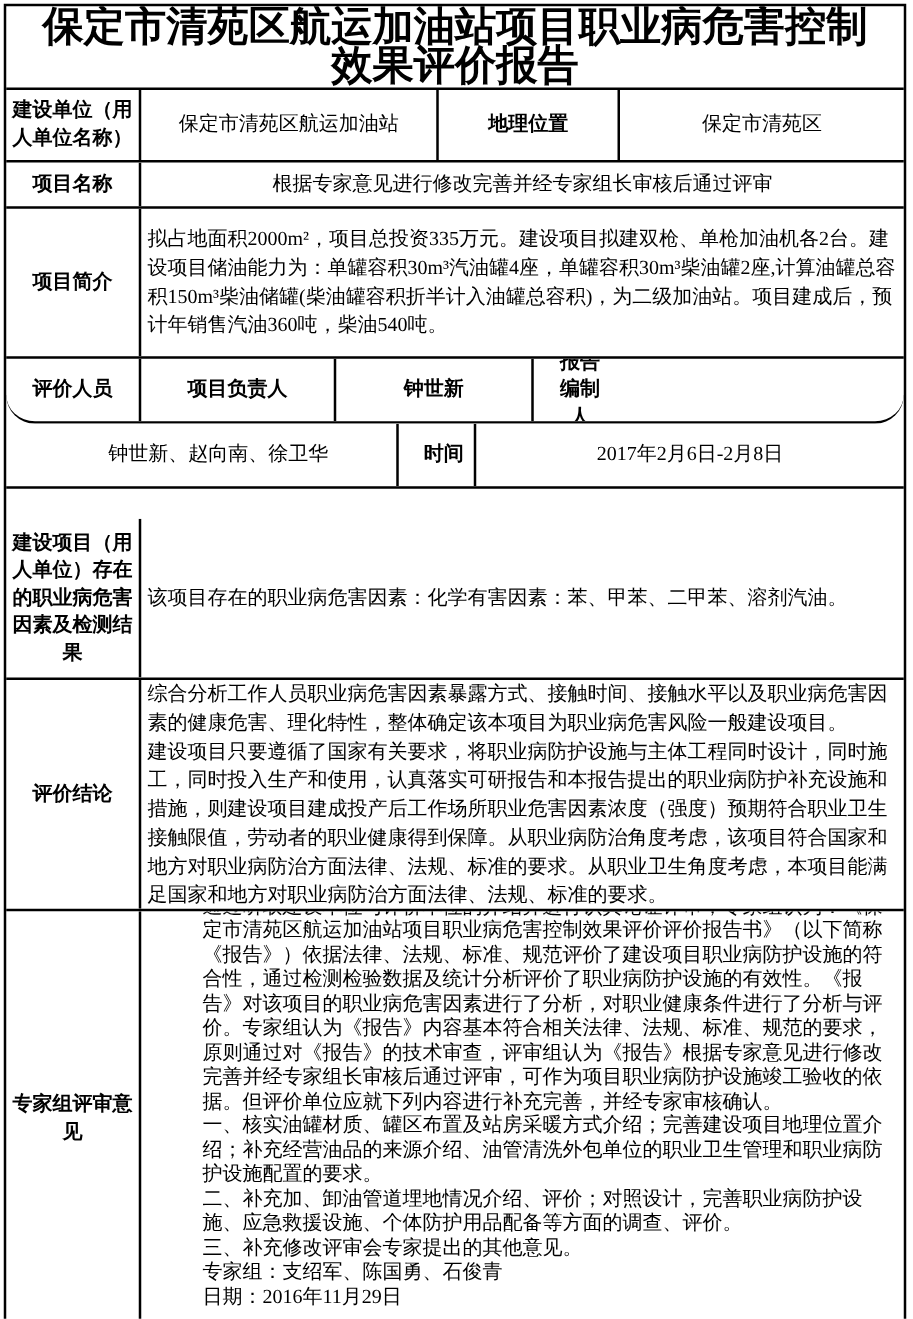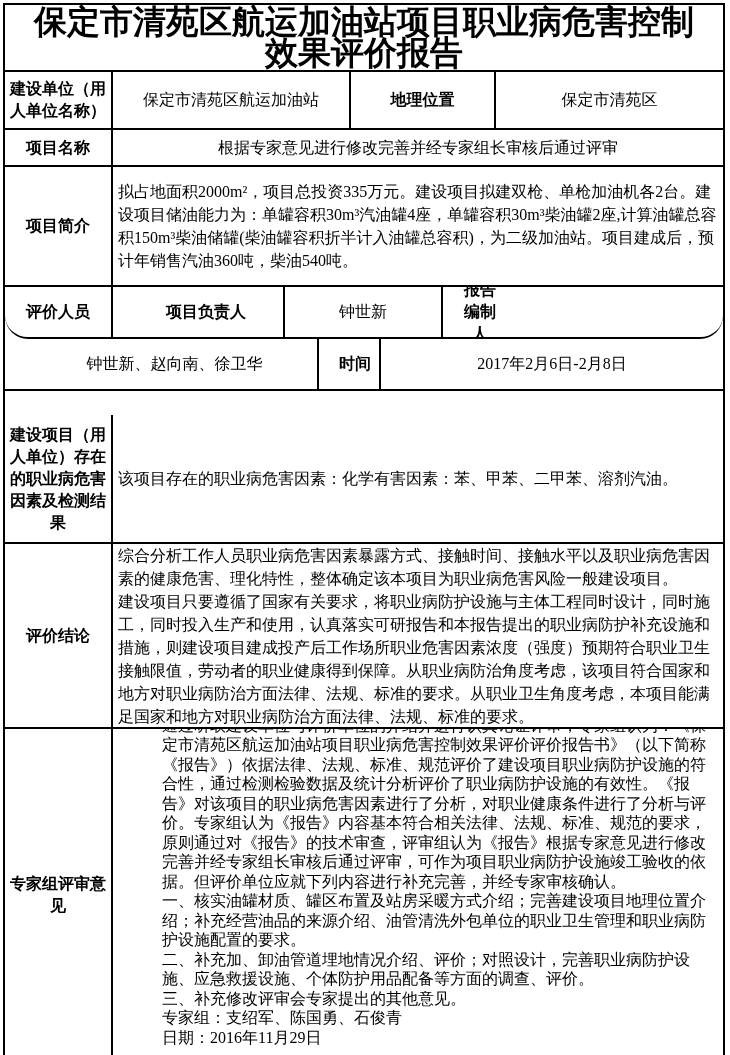--- a/index.html
+++ b/index.html
@@ -70,22 +70,22 @@
   .h-r3 { height: 120px; }
   .h-r4 { height: 52px; border-radius: 23px; }
   .h-r5 { height: 52px; }
   .h-r6 { height: 129px; margin-top: 24px; }
   .h-r7 { height: 185px; }
   .h-r8 { height: 332px; }
   
   .w-label { flex: 0 0 108px; }
   .w-r1c2 { flex: 0 0 238px; }
   .w-r1c3 { flex: 0 0 145px; }
-  .w-r4c2 { flex: 0 0 156px; margin-left: 16px; }
-  .w-r4c3 { flex: 0 0 158px; }
+  .w-r4c2 { flex: 0 0 156px; }
+  .w-r4c3 { flex: 0 0 158px; font-weight: bold; }
   .w-narrow { flex: 0 0 62px; padding-left: 16px; }
   .w-r5c2 { flex: 0 0 314px; padding-left: 31px; }
   .w-rest { flex: 1 1 auto; }
   .intro-text, .conclusion-text { line-height: 23px; }
   .review-cell {
     justify-content: flex-end;
     padding-top: 5px;
     margin-left: 44px;
   }
   .review-cell p {

